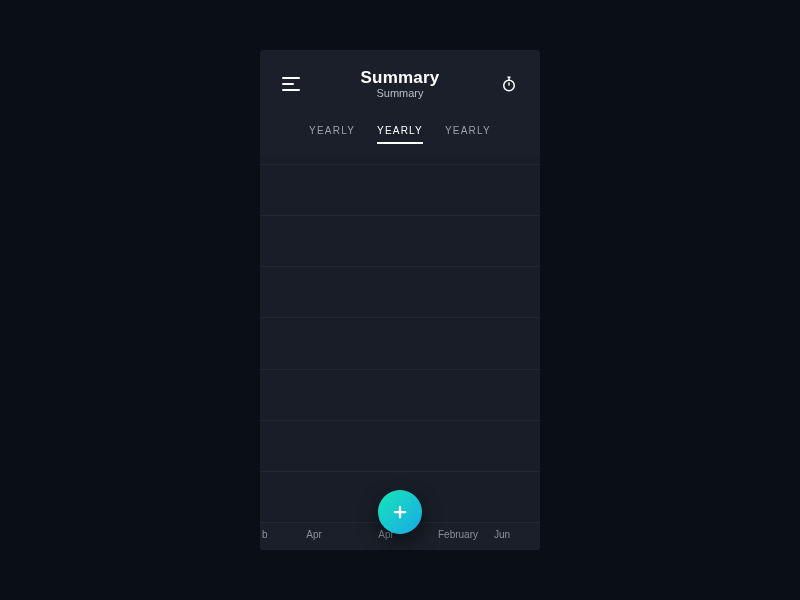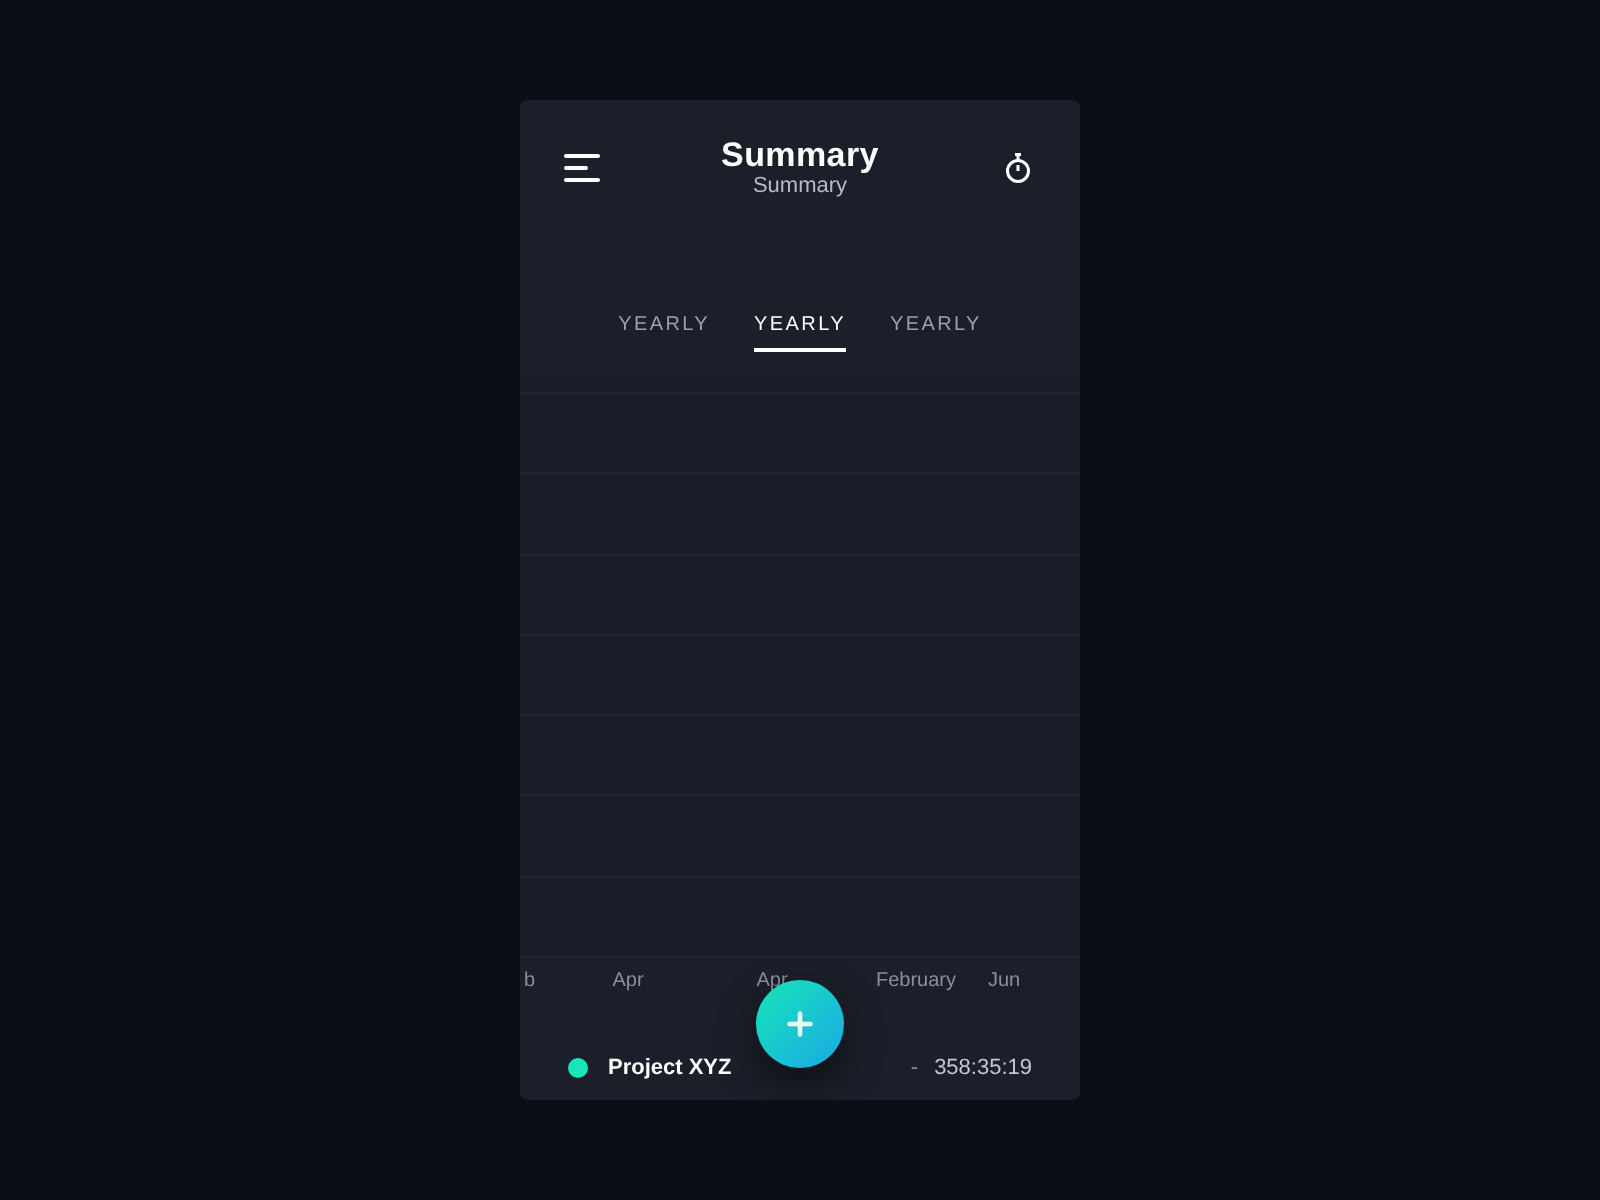--- a/index.html
+++ b/index.html
@@ -73,21 +73,20 @@
     margin-top: 18px;
     padding: 0 20px;
   }
   .tab {
     font-size: 10px;
     letter-spacing: 1.2px;
     color: #9aa0ad;
     padding-bottom: 6px;
     cursor: pointer;
     border-bottom: 2px solid transparent;
-    margin-top: 32px;
   }
   .tab.active {
     color: #fff;
     border-bottom: 2px solid #fff;
   }
   .chart-area {
     flex: 1;
     margin-top: 12px;
     position: relative;
     background: #181d27;
@@ -249,26 +248,20 @@
   </div>
 
   <div class="labels-row">
     <div class="label-slot edge-left">b</div>
     <div class="label-slot">Apr</div>
     <div class="label-slot">Apr</div>
     <div class="label-slot">February</div>
     <div class="label-slot edge-right">Jun</div>
   </div>
 
-  <div class="legend">
-    <div class="legend-dot"></div>
-    <div class="legend-name">Project XYZ</div>
-    <div class="legend-dash">-</div>
-    <div class="legend-value">358:35:19</div>
-  </div>
 
   <div class="fab">
     <svg viewBox="0 0 24 24">
       <line x1="12" y1="5" x2="12" y2="19" stroke="#fff" stroke-width="3" stroke-linecap="round"></line>
       <line x1="5" y1="12" x2="19" y2="12" stroke="#fff" stroke-width="3" stroke-linecap="round"></line>
     </svg>
   </div>
 
 </div>
 

